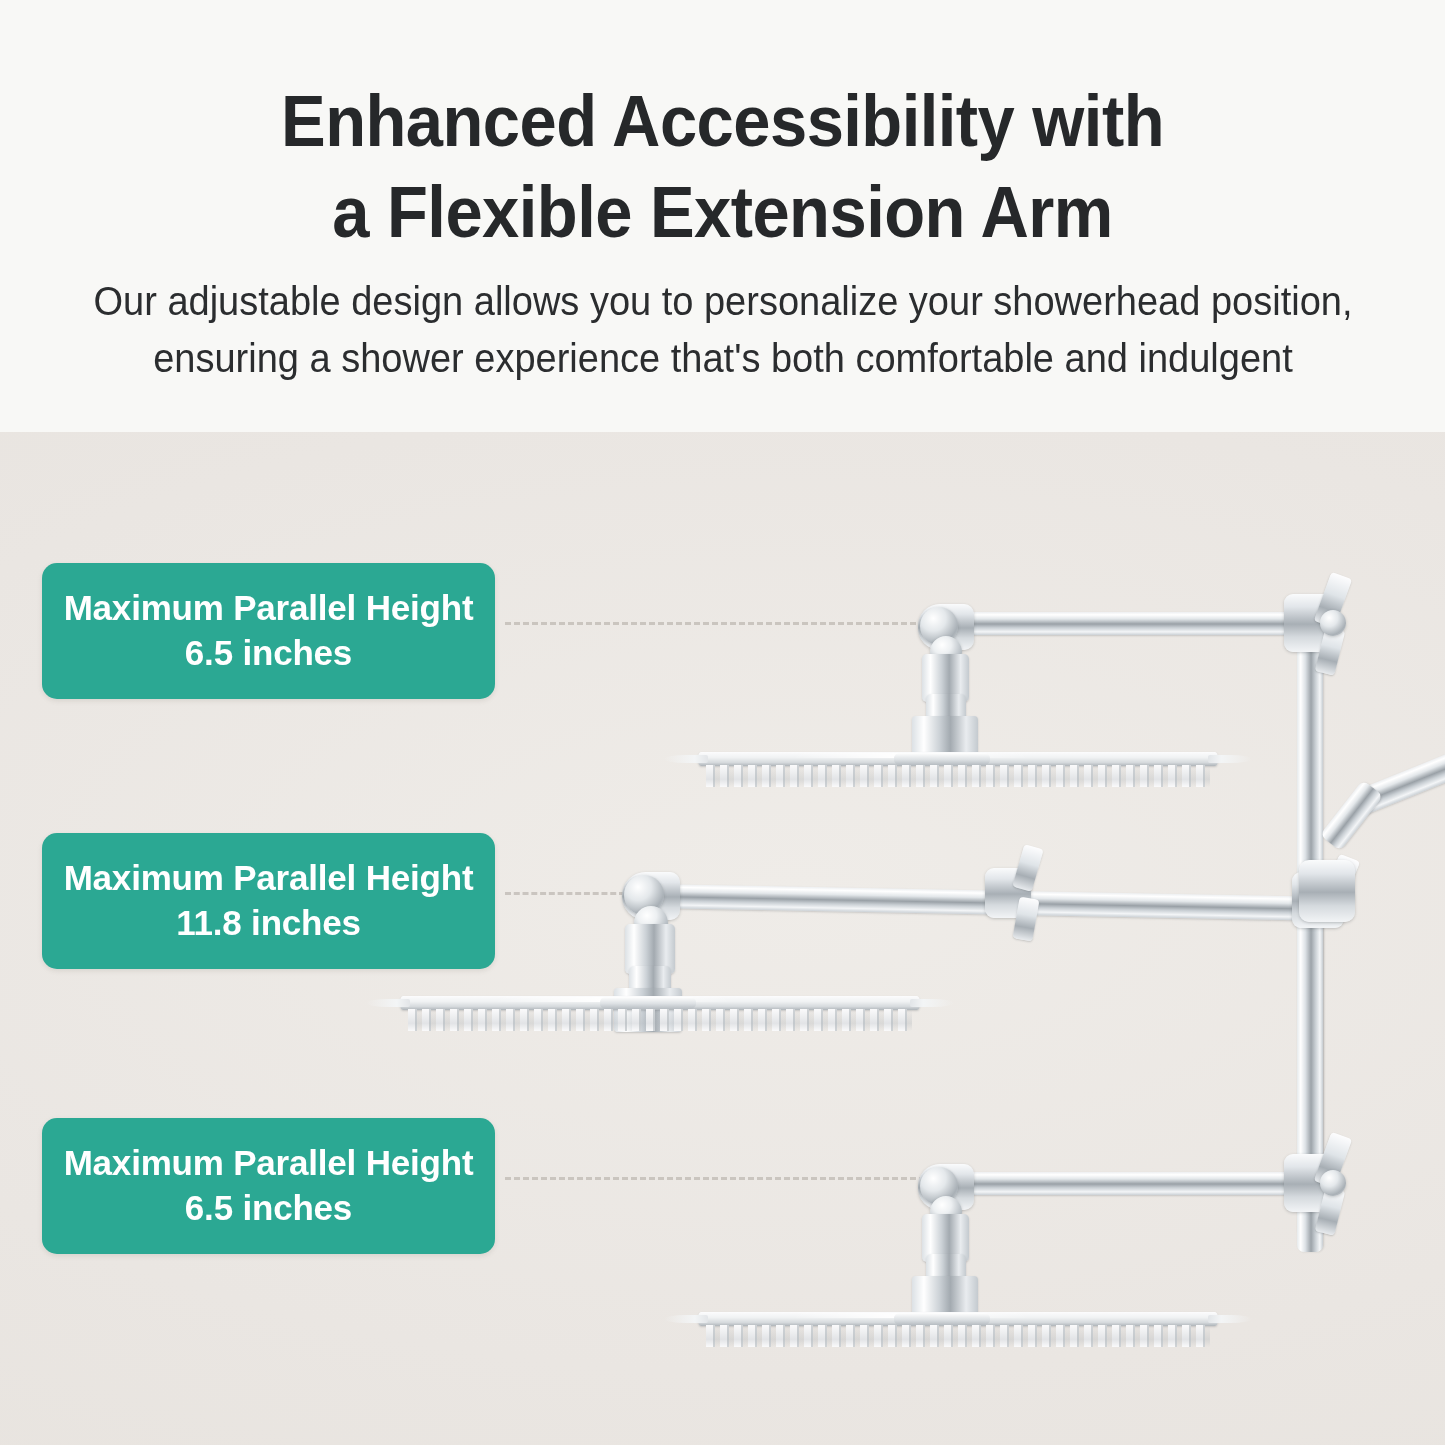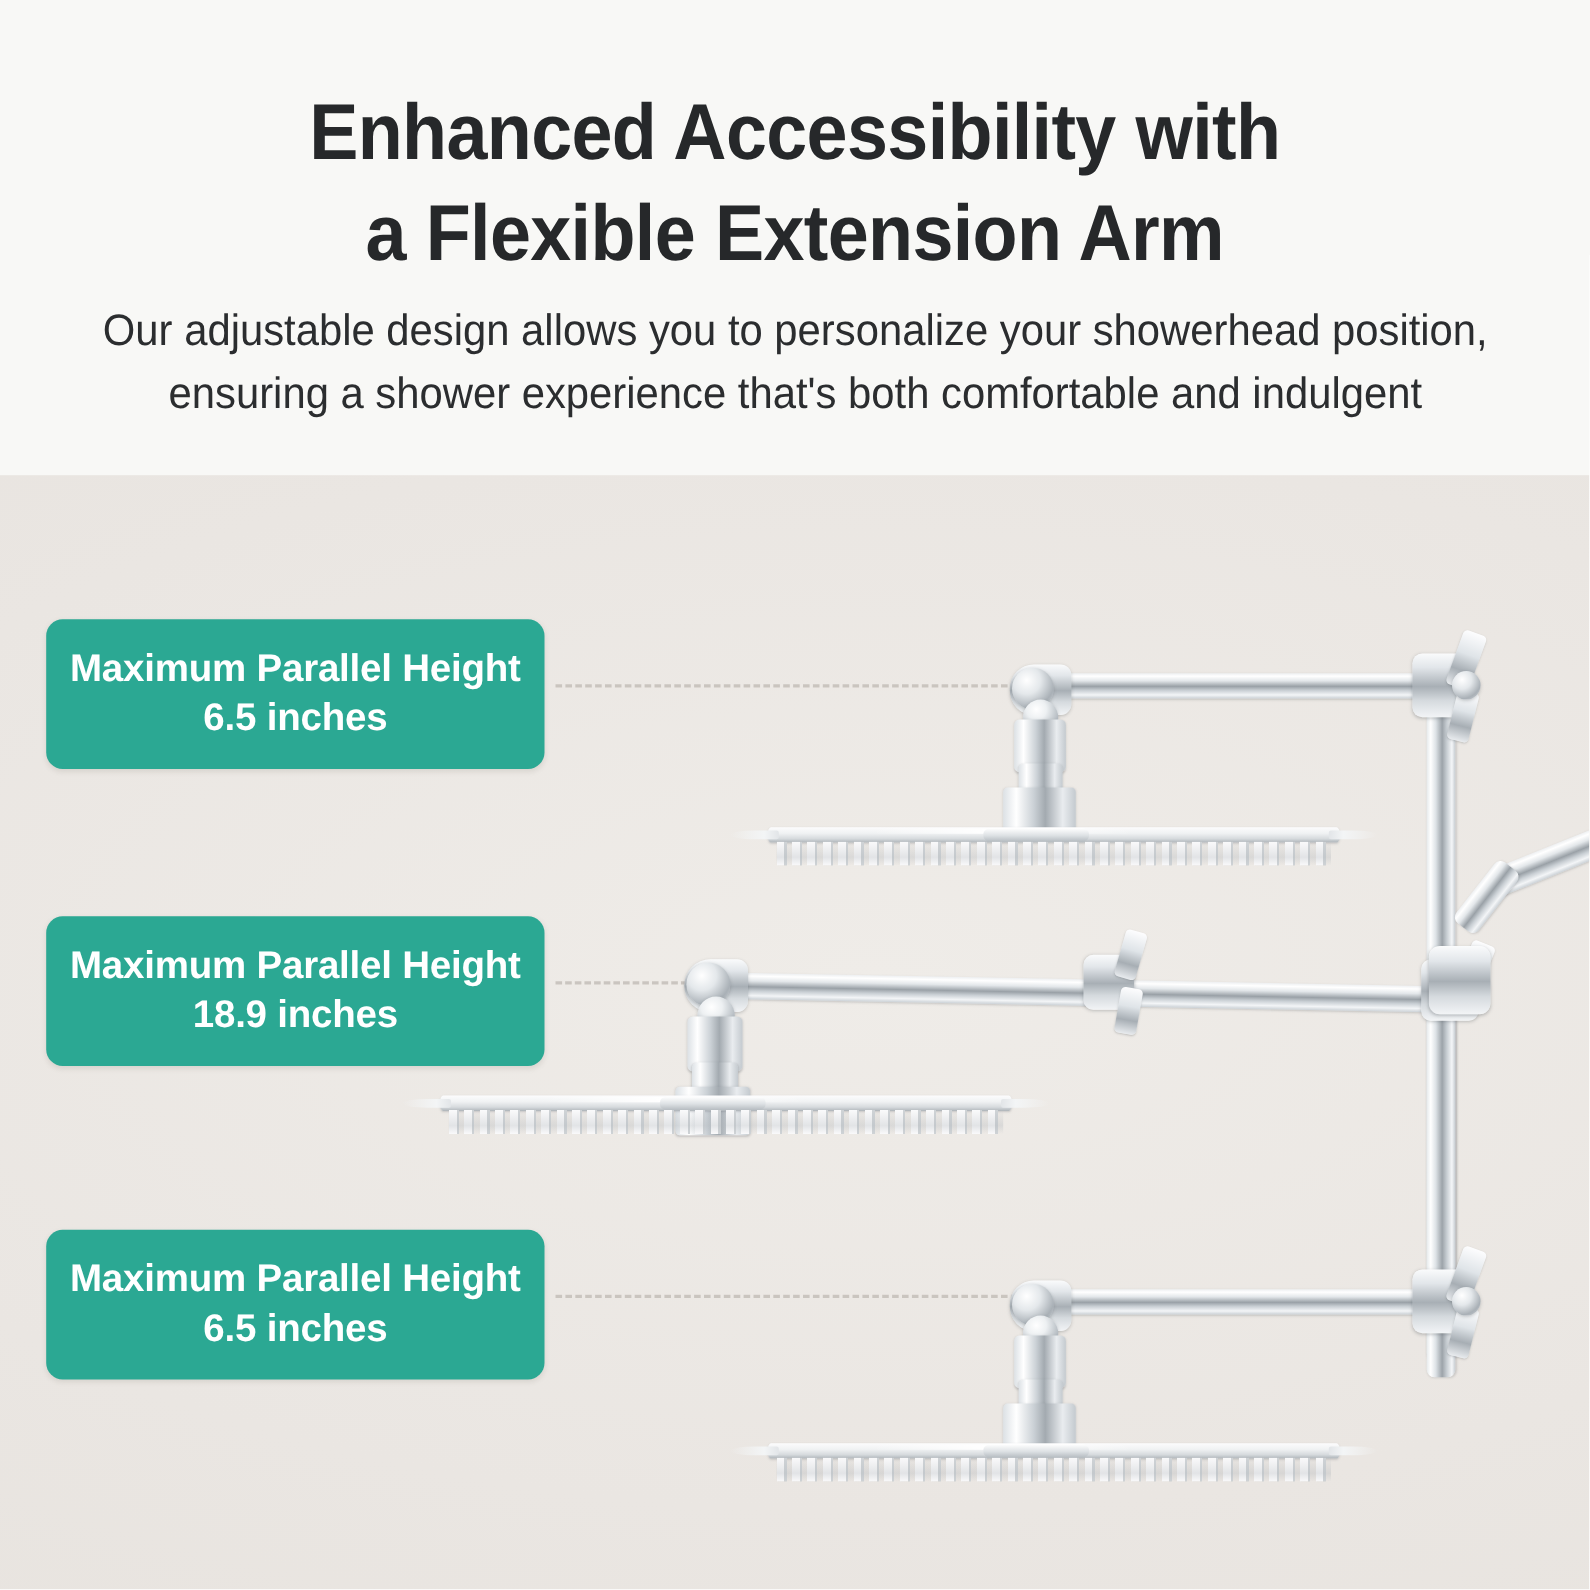--- a/index.html
+++ b/index.html
@@ -335,21 +335,21 @@
       <div class="nozzle-shade"></div>
     </div>
 
     <div class="badge badge-1">
       <span class="badge-line">Maximum Parallel Height</span>
       <span class="badge-line">6.5 inches</span>
     </div>
 
     <div class="badge badge-2">
       <span class="badge-line">Maximum Parallel Height</span>
-      <span class="badge-line">18.9 inches</span>
+      <span class="badge-line">11.8 inches</span>
     </div>
 
     <div class="badge badge-3">
       <span class="badge-line">Maximum Parallel Height</span>
       <span class="badge-line">6.5 inches</span>
     </div>
 
   </div>
 </div>
 

